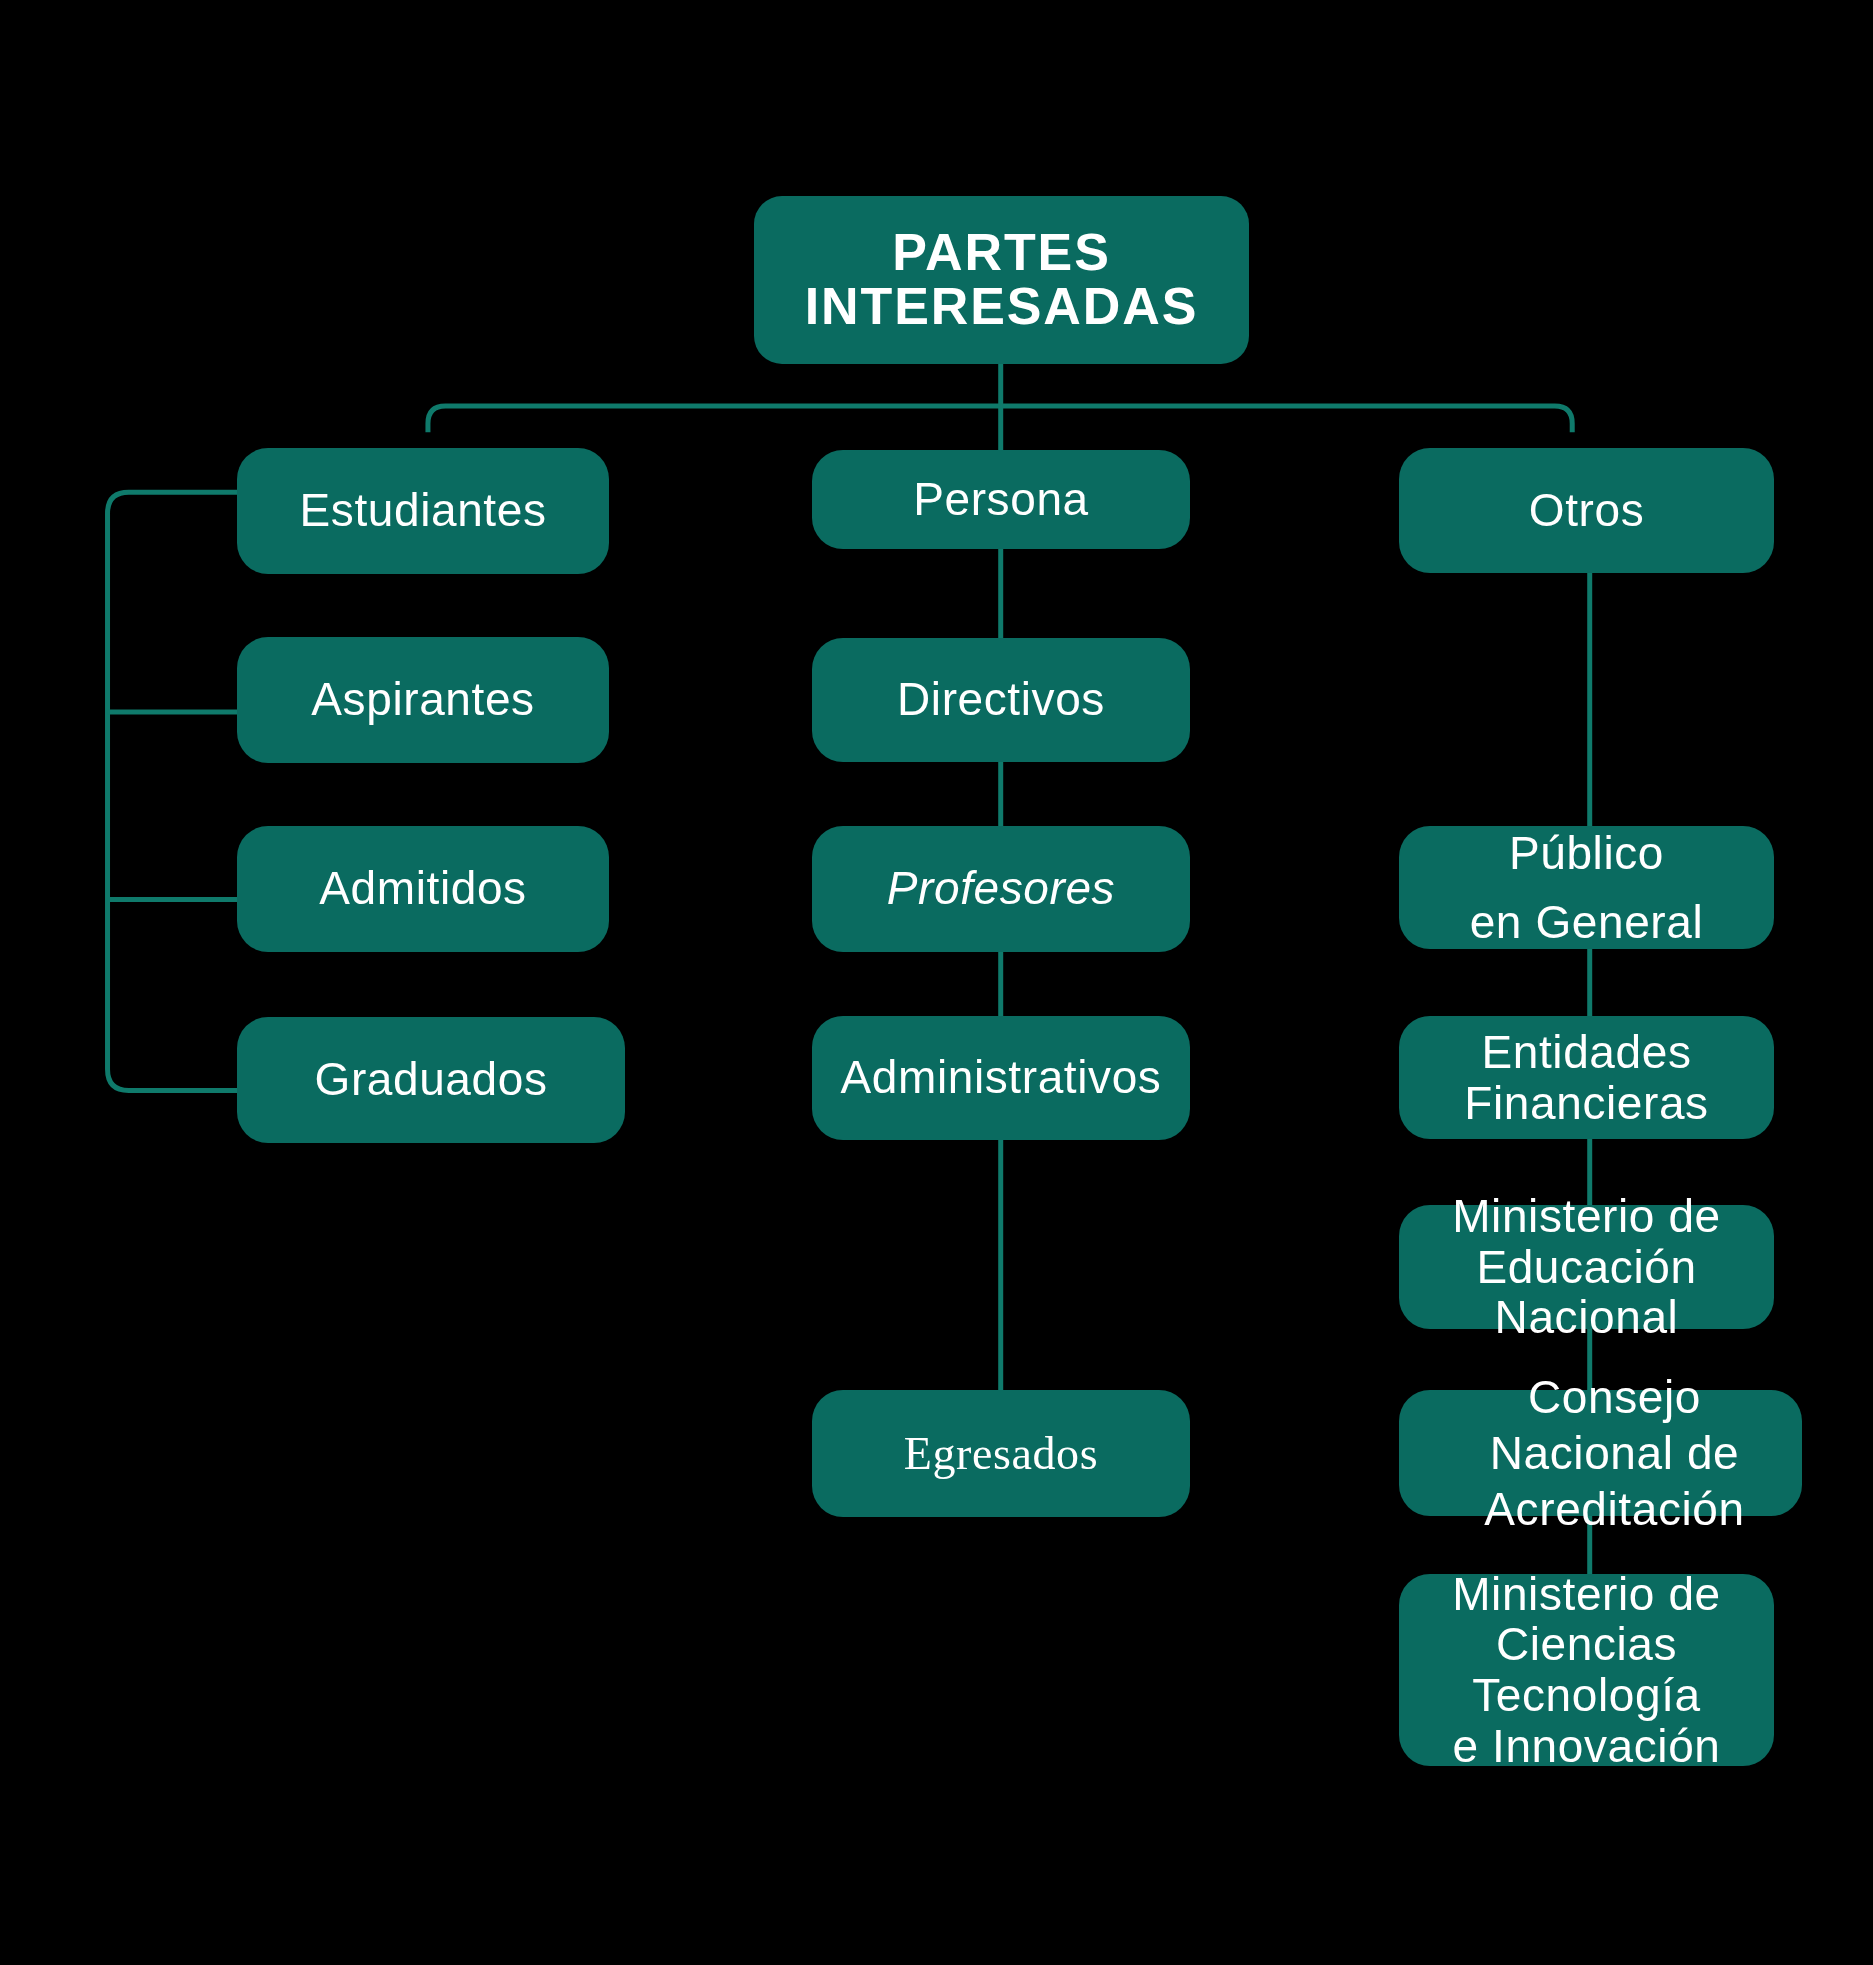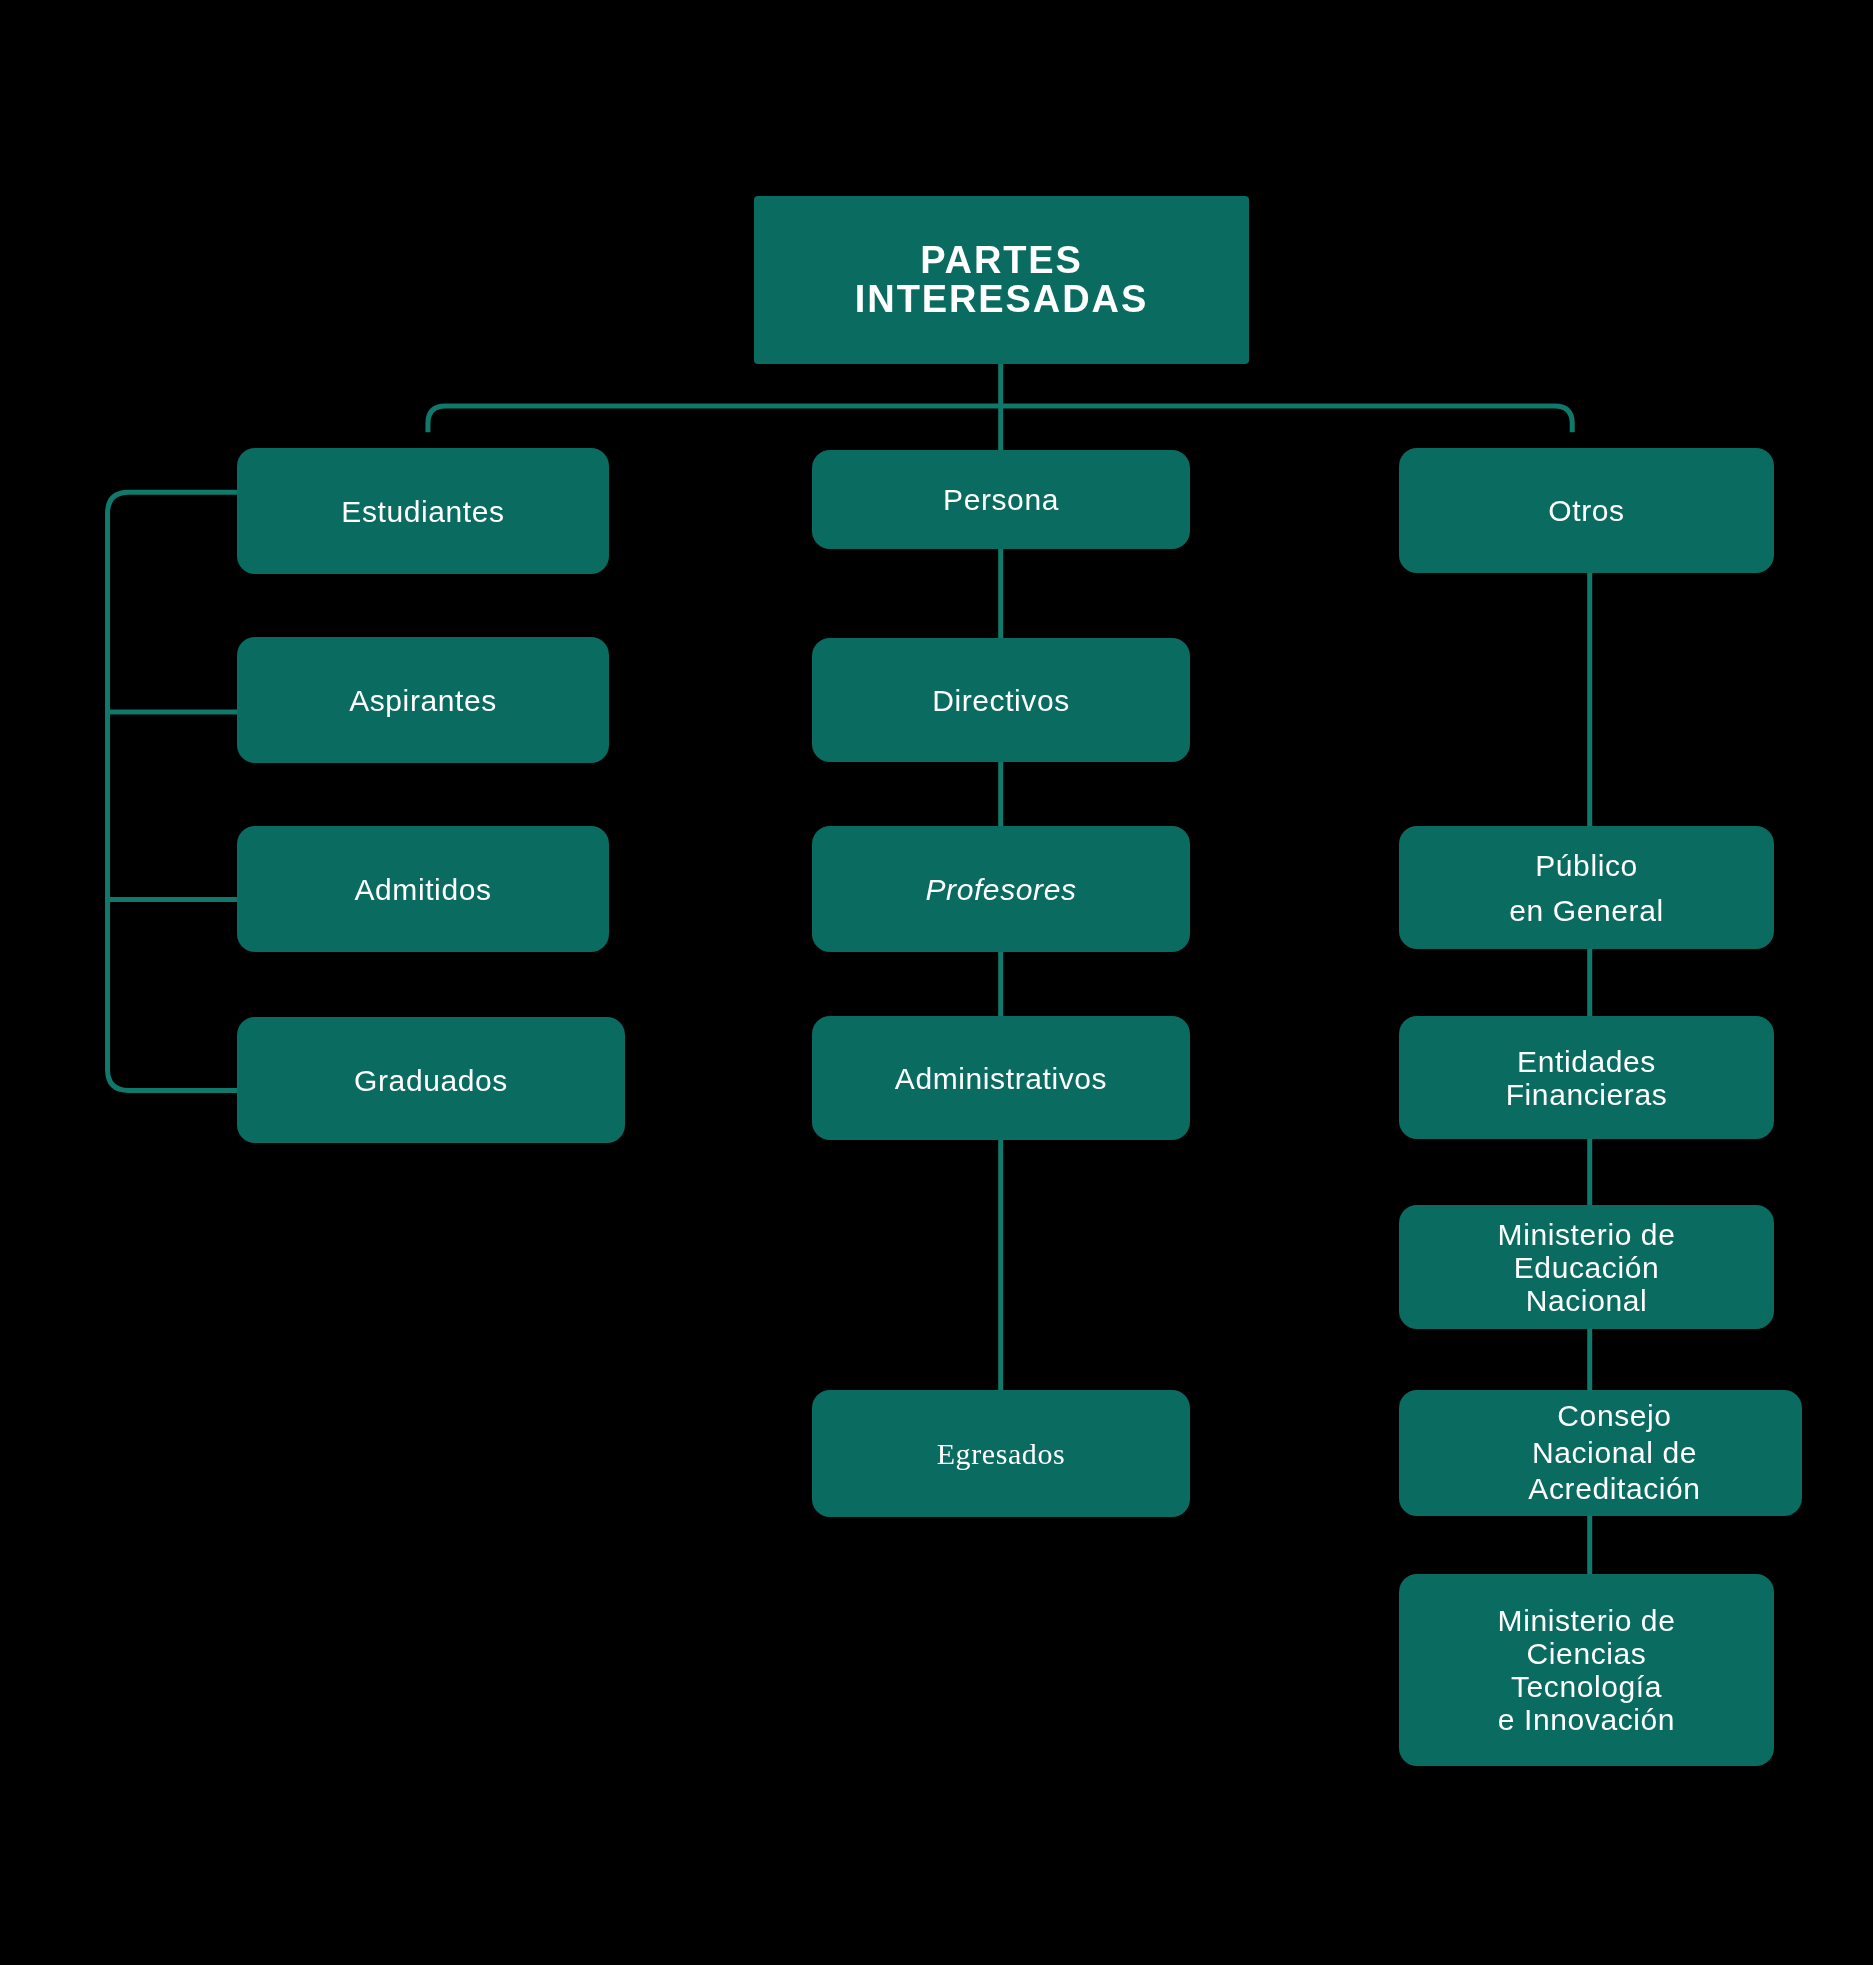--- a/index.html
+++ b/index.html
@@ -29,38 +29,38 @@
   }
   svg.connectors path {
     fill: none;
     stroke: #0f7a6b; 
     stroke-width: 8;
   }
   .box {
     position: absolute;
     z-index: 1;
     background: #0a6b60;
-    border-radius: 18px;
+    border-radius: 31px;
     display: flex;
     align-items: center;
     justify-content: center;
     text-align: center;
     color: #ffffff;
-    font-size: 30px;
+    font-size: 46px;
     letter-spacing: 0.6px;
     line-height: 1.3;
   }
   .box span {
     white-space: pre-line;
     display: block;
   }
   .box.root {
-    border-radius: 4px;
+    border-radius: 28px;
     font-weight: 700;
-    font-size: 38px;
+    font-size: 52px;
     letter-spacing: 1.9px;
     line-height: 1.03;
   }
   .lh-110 { line-height: 1.10; }
   .lh-122 { line-height: 1.22; padding-left: 28px; }
   .lh-150 { line-height: 1.50; }
 </style>
 </head>
 <body>
 

